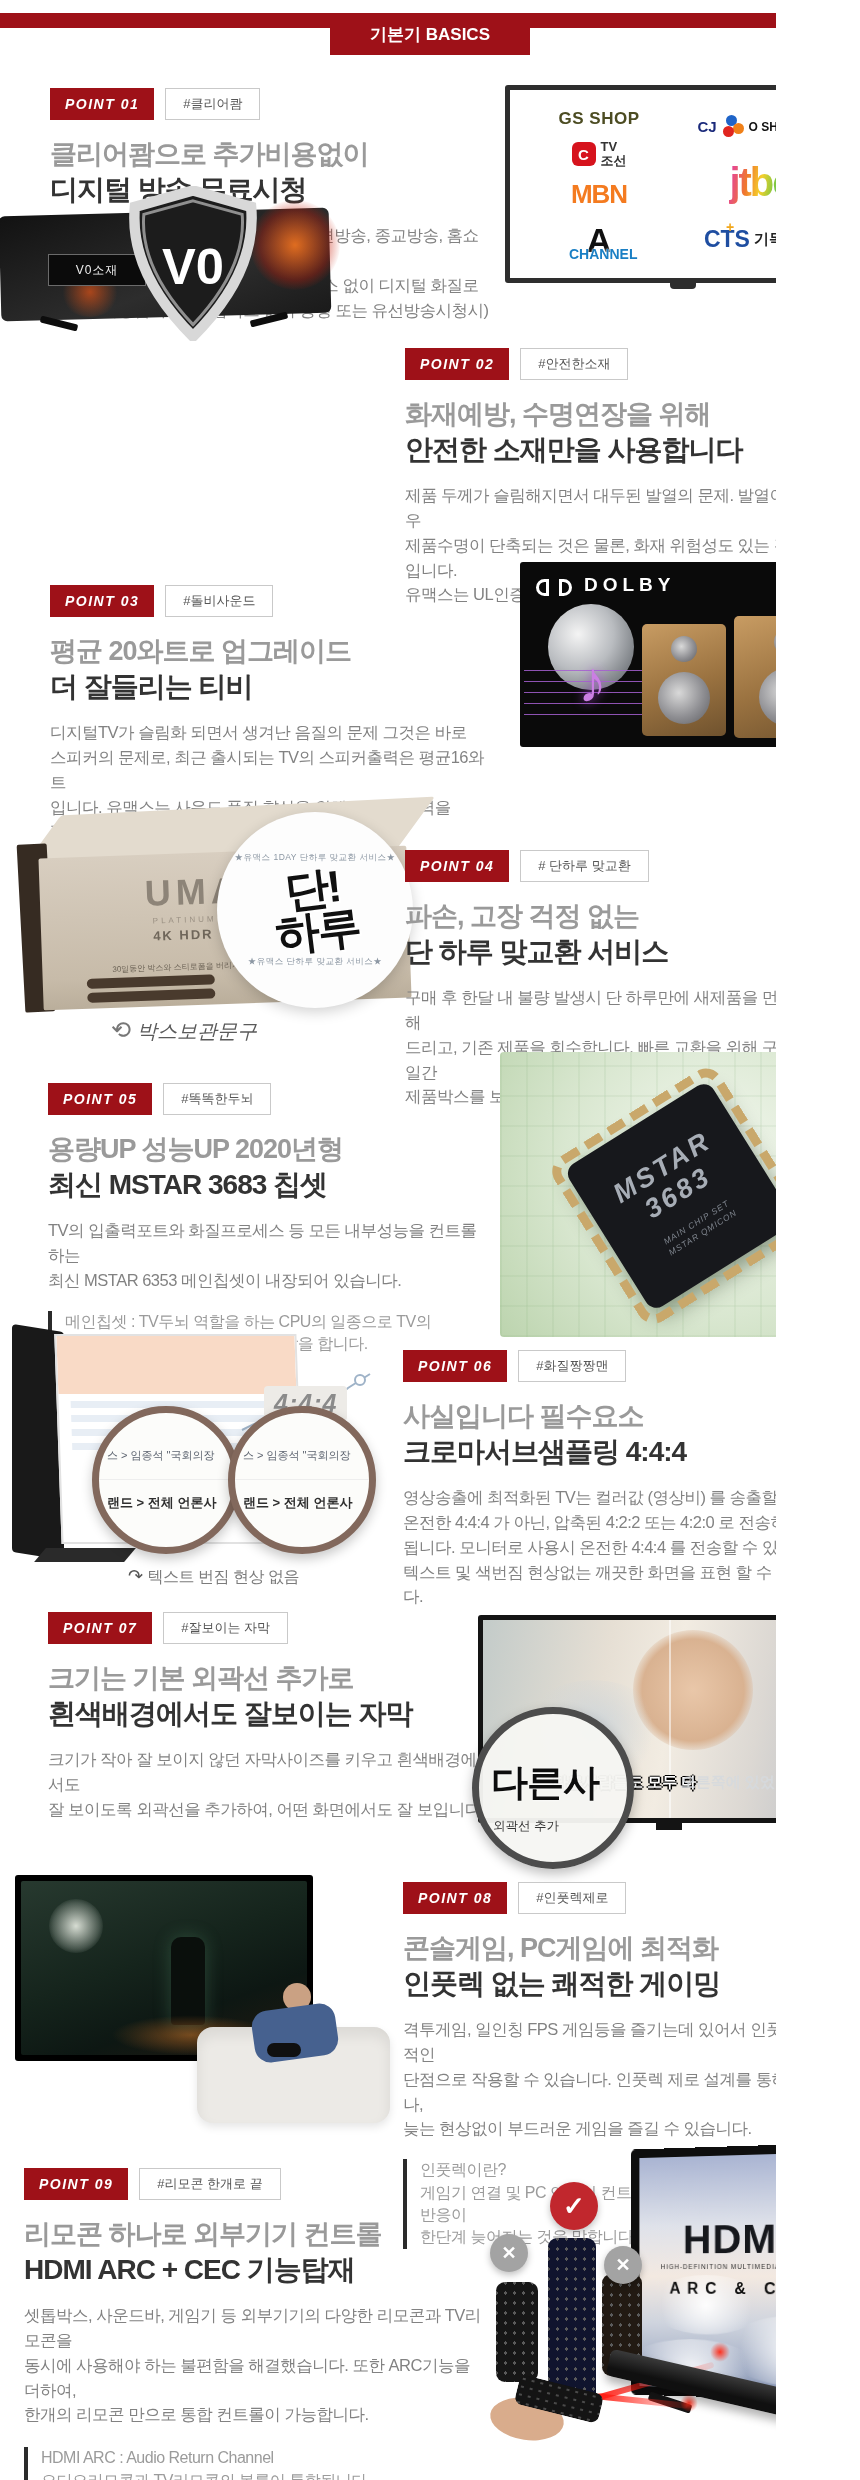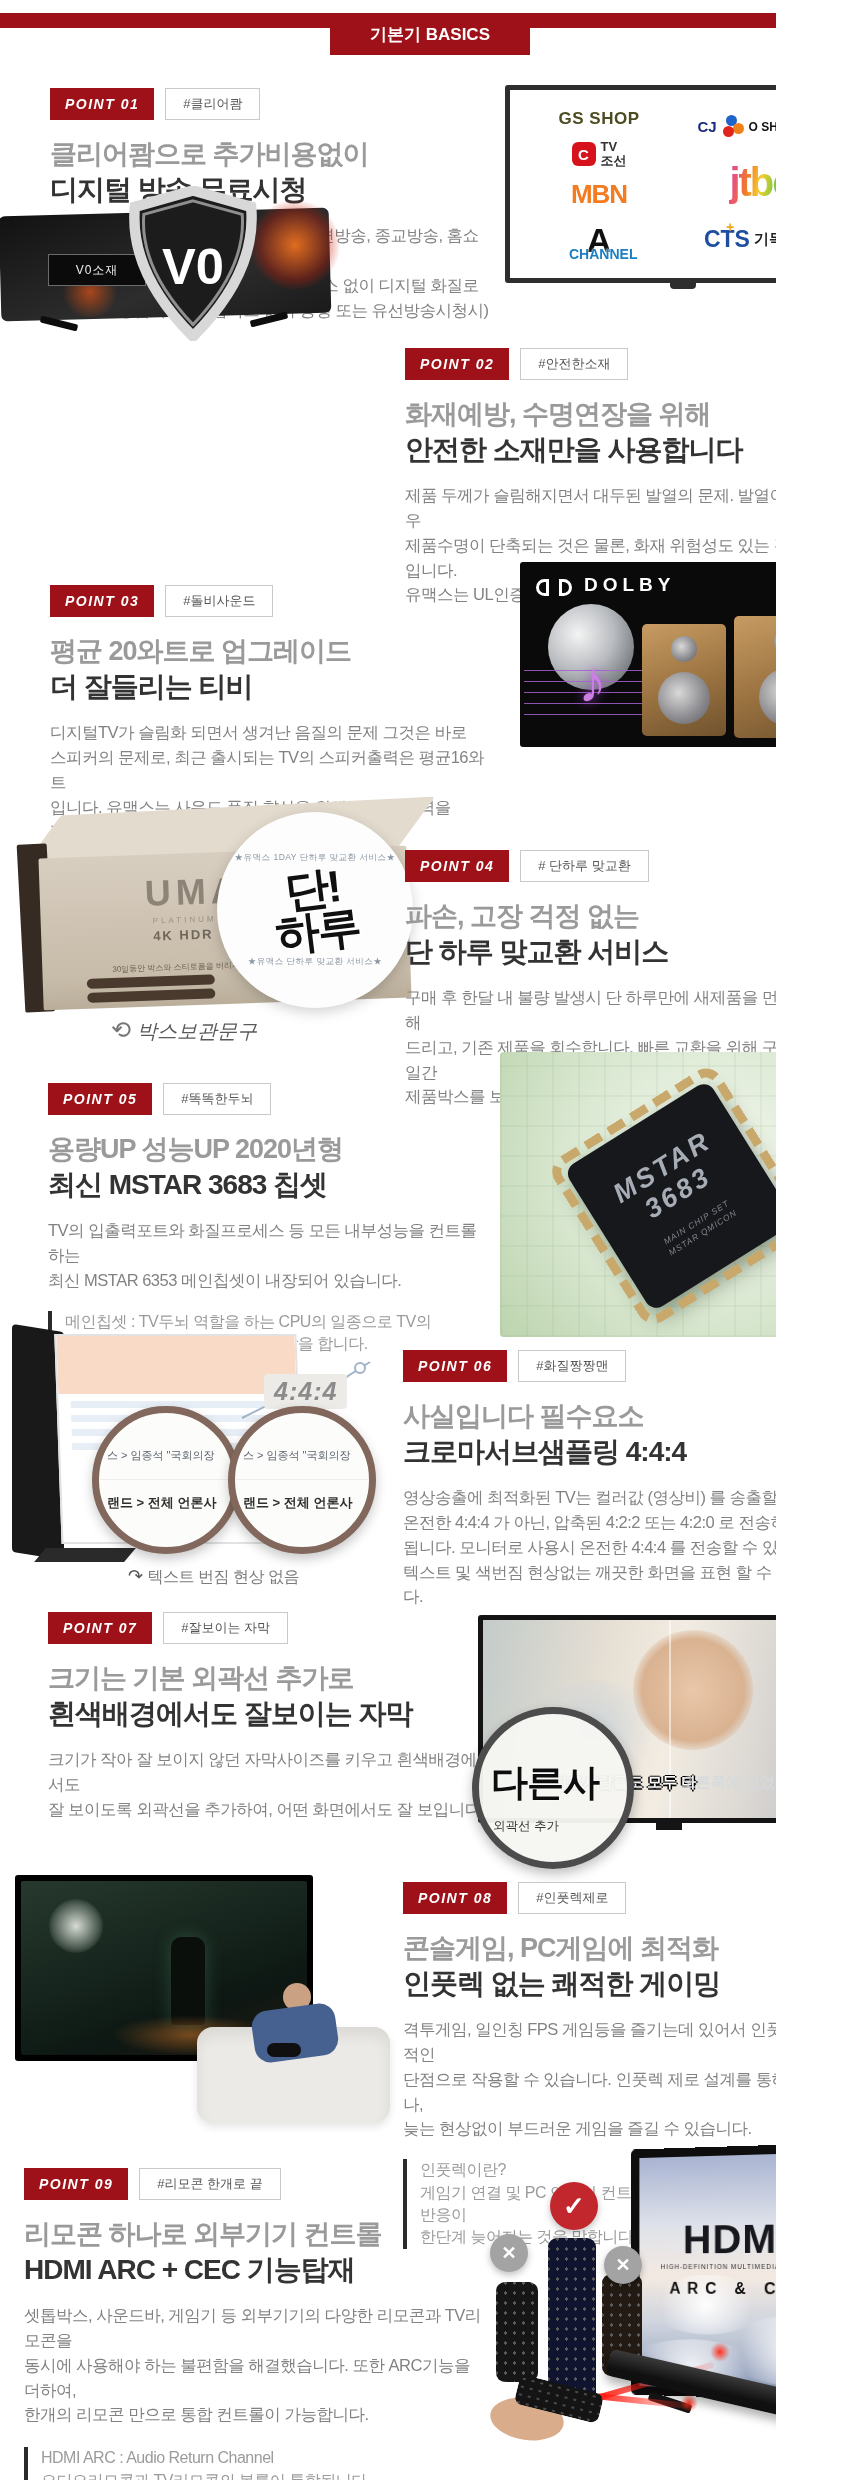--- a/index.html
+++ b/index.html
@@ -129,21 +129,21 @@
   .mon-scr{position:absolute;left:58px;top:6px;width:238px;height:206px;background:#fff;border:2px solid #e2e2e2;
            transform:rotate(-2deg) skewY(2deg);overflow:hidden;}
   .mon-peach{height:58px;background:#f9dac6;}
   .mon-bar{height:7px;background:#e8eef5;margin:7px 12px 0;}
   .mon-foot{position:absolute;left:40px;top:220px;width:90px;height:14px;background:#2a2a2a;transform:skewX(-40deg);}
   .magc{position:absolute;width:148px;height:148px;border-radius:50%;border:7px solid #82685c;background:#fcfcfa;
         box-sizing:border-box;overflow:hidden;display:flex;flex-direction:column;justify-content:center;gap:16px;
         box-shadow:0 5px 12px rgba(0,0,0,.22);}
   .magc .r1{color:#5d6470;font-size:11px;white-space:nowrap;padding-left:8px;}
   .magc .r2{color:#2f2f2f;font-size:13px;font-weight:800;white-space:nowrap;padding-left:8px;border-top:1px solid #eee;padding-top:14px;}
-  .chart444{position:absolute;left:238px;top:24px;width:140px;height:80px;}
+  .chart444{position:absolute;left:238px;top:36px;width:140px;height:80px;}
   .v444{position:absolute;left:26px;top:22px;background:#edebe7;border-radius:4px;padding:3px 10px;
         color:#8b8b8b;font-size:25px;font-weight:700;font-style:italic;letter-spacing:1px;}
   .mon-cap{position:absolute;left:128px;top:237px;color:#7c7c7c;font-size:16px;letter-spacing:-0.5px;}
   .mon-cap i{font-style:normal;color:#555;margin-right:5px;font-size:18px;}
 
   
   .coupimg{position:absolute;left:478px;top:1615px;width:382px;height:240px;}
   .cp-tv{position:absolute;left:0;top:0;width:382px;height:208px;border:5px solid #141414;border-radius:3px;
          box-sizing:border-box;overflow:hidden;
          background:linear-gradient(100deg,#c3cbc9 0%,#e6dfd4 32%,#f2ece2 50%,#dcd8d3 72%,#b4bac3 100%);}

